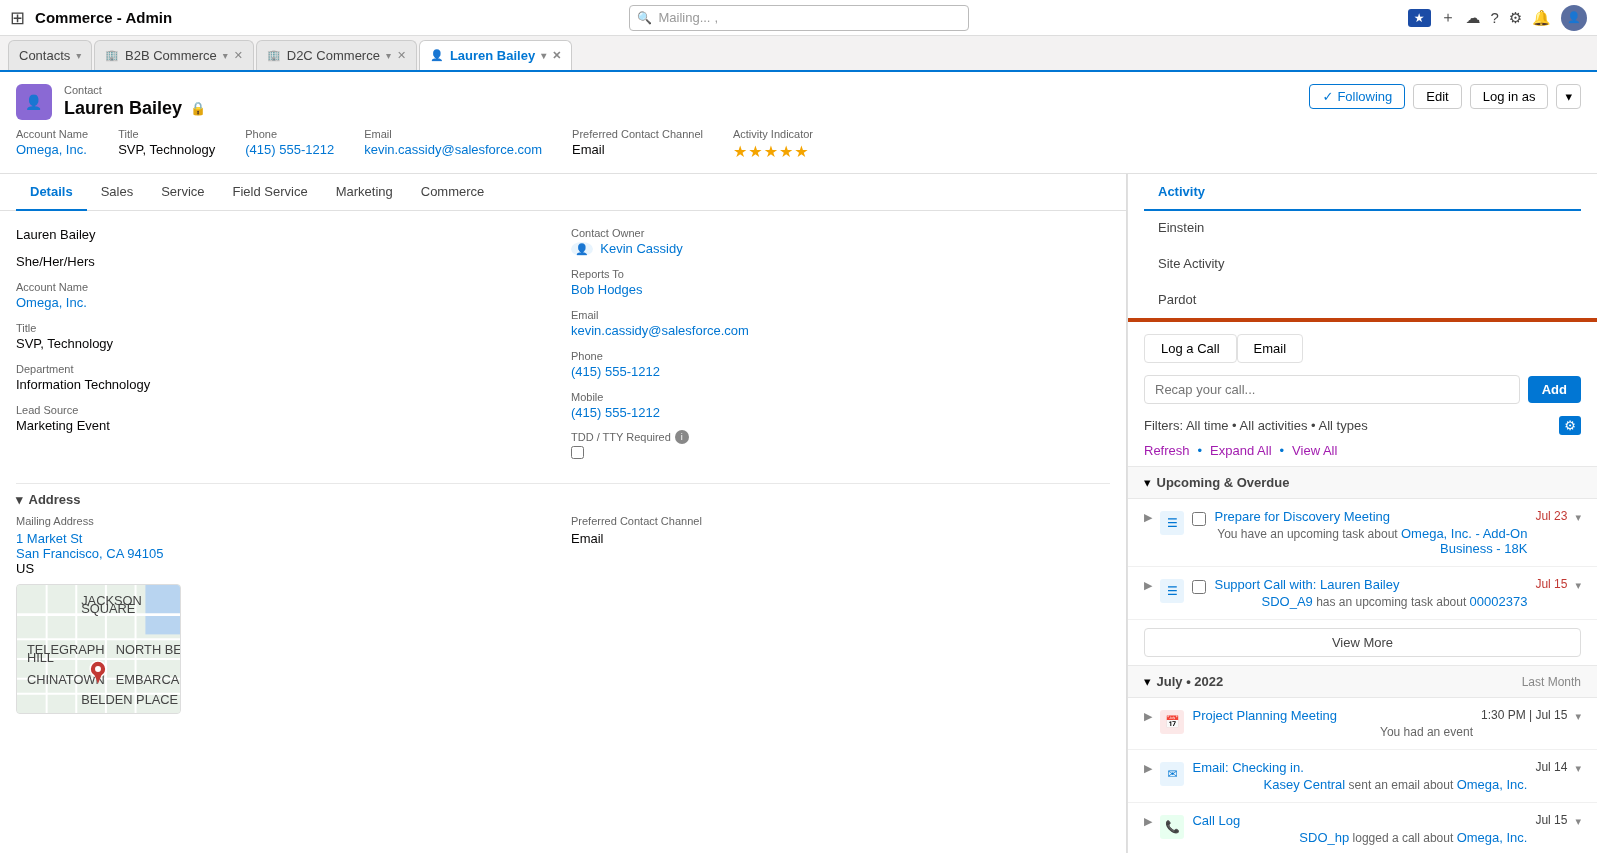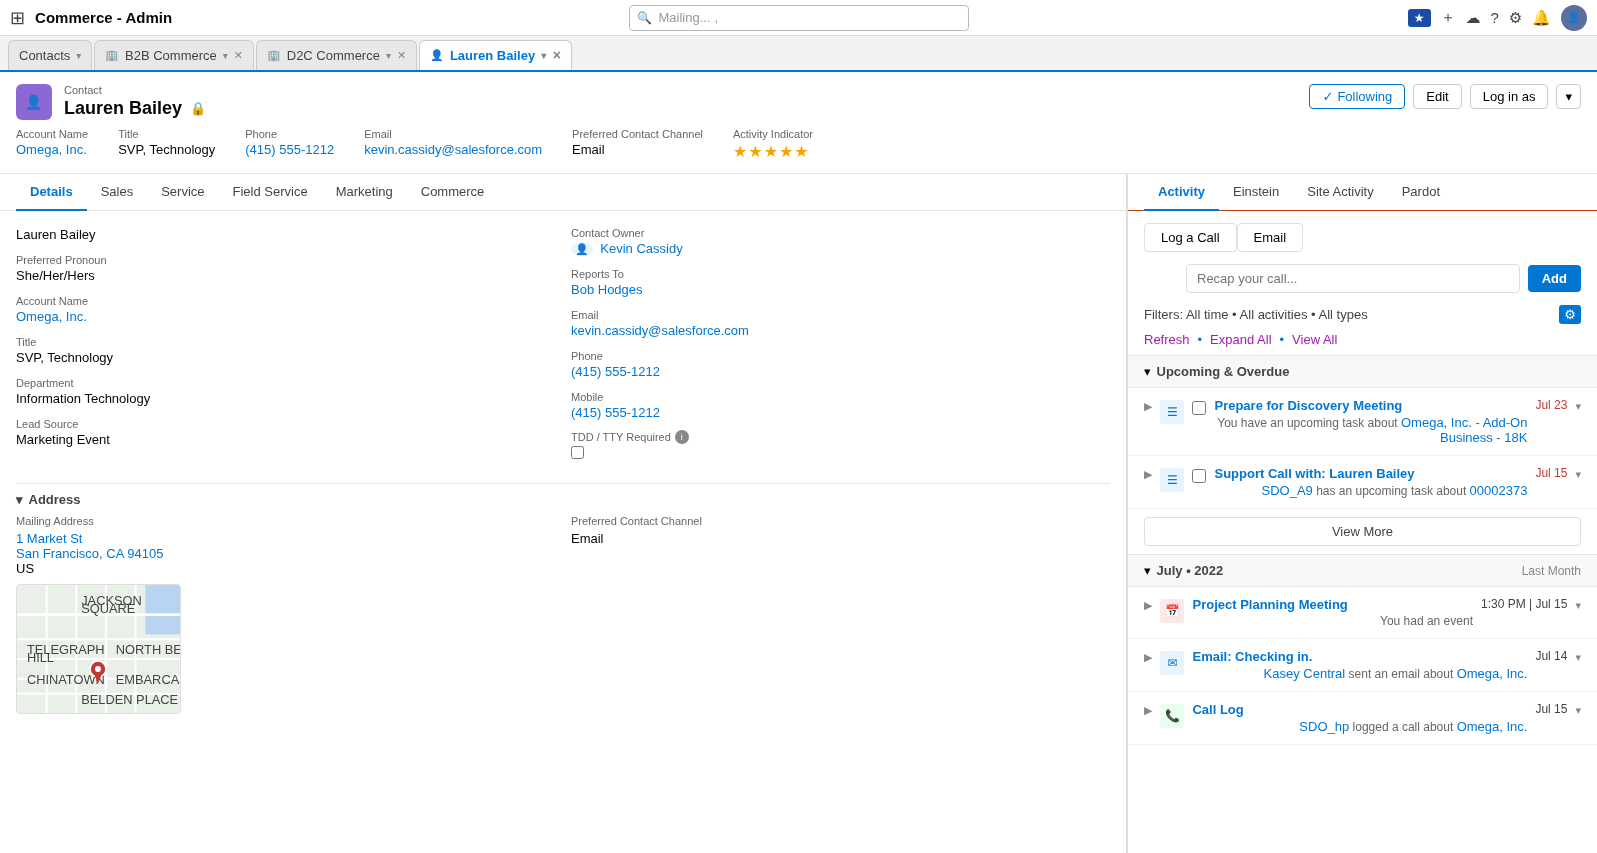--- a/index.html
+++ b/index.html
@@ -132,30 +132,30 @@
     }
     .map-streets {
       position: absolute;
       inset: 0;
     }
 
     
     .right-panel { width: 470px; background: #fff; overflow-y: auto; border-left: 1px solid #e0e0e0; }
 
     
-    .activity-tabs { display: flex; border-bottom: 1px solid #c2410c; padding: 0 16px; }
+    .activity-tabs { display: flex; border-bottom: 4px solid #c2410c; padding: 0 16px; flex-direction: column; }
     .activity-tab { padding: 10px 14px; font-size: 13px; color: #444; cursor: pointer; border-bottom: 2px solid transparent; margin-bottom: -1px; }
     .activity-tab.active { color: #0176d3; border-bottom: 2px solid #0176d3; font-weight: 600; }
 
     .activity-actions { display: flex; padding: 12px 16px; gap: 0; align-items: center; }
     .btn-log-call { border: 1px solid #e0e0e0; background: #fff; padding: 6px 16px; border-radius: 4px; cursor: pointer; font-size: 13px; }
     .btn-email-action { border: 1px solid #e0e0e0; background: #fff; padding: 6px 16px; border-radius: 4px; cursor: pointer; font-size: 13px; }
 
     .activity-compose { display: flex; padding: 0 16px 8px; gap: 8px; align-items: center; }
-    .compose-input { flex: 1; border: 1px solid #ddd; border-radius: 4px; padding: 6px 10px; font-size: 13px; color: #999; margin-left: 42px; }
+    .compose-input { flex: 1; border: 1px solid #ddd; border-radius: 4px; padding: 6px 10px; font-size: 13px; color: #999; }
     .btn-add { background: #0176d3; color: #fff; border: none; padding: 6px 14px; border-radius: 4px; cursor: pointer; font-size: 13px; font-weight: 600; }
 
     .activity-filters { padding: 4px 16px 8px; font-size: 11px; color: #666; display: flex; justify-content: space-between; align-items: center; }
     .filter-text { color: #444; }
     .filter-gear { color: #0176d3; cursor: pointer; background: #0176d3; color: #fff; padding: 2px 5px; border-radius: 3px; }
     .activity-links { padding: 0 16px 8px; font-size: 12px; color: #0176d3; display: flex; gap: 8px; }
     .activity-link { cursor: pointer; color: #a21caf; }
 
     
     .activity-section-header {
@@ -171,21 +171,21 @@
     .activity-section-label { font-size: 12px; color: #888; }
     .activity-item { display: flex; padding: 10px 16px; border-bottom: 1px solid #f0f0f0; align-items: flex-start; gap: 8px; }
     .activity-expand { color: #888; cursor: pointer; margin-top: 2px; font-size: 11px; }
     .activity-item-icon { width: 24px; height: 24px; border-radius: 3px; display: flex; align-items: center; justify-content: center; font-size: 12px; flex-shrink: 0; margin-top: 2px; }
     .icon-task { background: #e8f4fd; color: #0176d3; }
     .icon-event { background: #fce8e8; color: #c23934; }
     .icon-email { background: #e8f4fd; color: #0176d3; }
     .icon-call { background: #e8fff0; color: #2e844a; }
     .activity-checkbox { width: 14px; height: 14px; border: 1px solid #ccc; border-radius: 2px; flex-shrink: 0; margin-top: 3px; cursor: pointer; }
     .activity-item-content { flex: 1; }
-    .activity-item-title { color: #0176d3; cursor: pointer; font-size: 13px; font-weight: bold; }
+    .activity-item-title { color: #0176d3; cursor: pointer; font-size: 13px; }
     .activity-item-desc { font-size: 12px; color: #666; margin-top: 2px; text-align: right; }
     .activity-item-link { color: #0176d3; cursor: pointer; }
     .activity-item-date { font-size: 12px; color: #c23934; white-space: nowrap; margin-left: auto; }
     .activity-item-date-blue { font-size: 12px; color: #444; white-space: nowrap; margin-left: auto; }
     .activity-dropdown { color: #888; font-size: 11px; cursor: pointer; margin-top: 2px; }
     .view-more-btn { display: block; width: calc(100% - 32px); margin: 8px 16px; padding: 6px; border: 1px solid #ddd; border-radius: 4px; background: #fff; cursor: pointer; text-align: center; font-size: 13px; color: #444; }
 
     
     ::-webkit-scrollbar { width: 6px; }
     ::-webkit-scrollbar-track { background: #f1f1f1; }
@@ -306,21 +306,20 @@
       <div class="fields-grid">
 
         <div>
           <div class="field-group">
             <div class="field-value">
               <span>Lauren Bailey</span>
               <span class="field-edit-icon">✏</span>
             </div>
           </div>
           <div class="field-group" style="margin-top:12px">
-            <span class="field-label">Preferred Pronoun</span>
             <div class="field-value">
               <span>She/Her/Hers</span>
               <span class="field-edit-icon">✏</span>
             </div>
           </div>
           <div class="field-group" style="margin-top:12px">
             <span class="field-label">Account Name</span>
             <div class="field-value">
               <a class="field-link">Omega, Inc.</a>
               <span class="field-edit-icon">✏</span>

